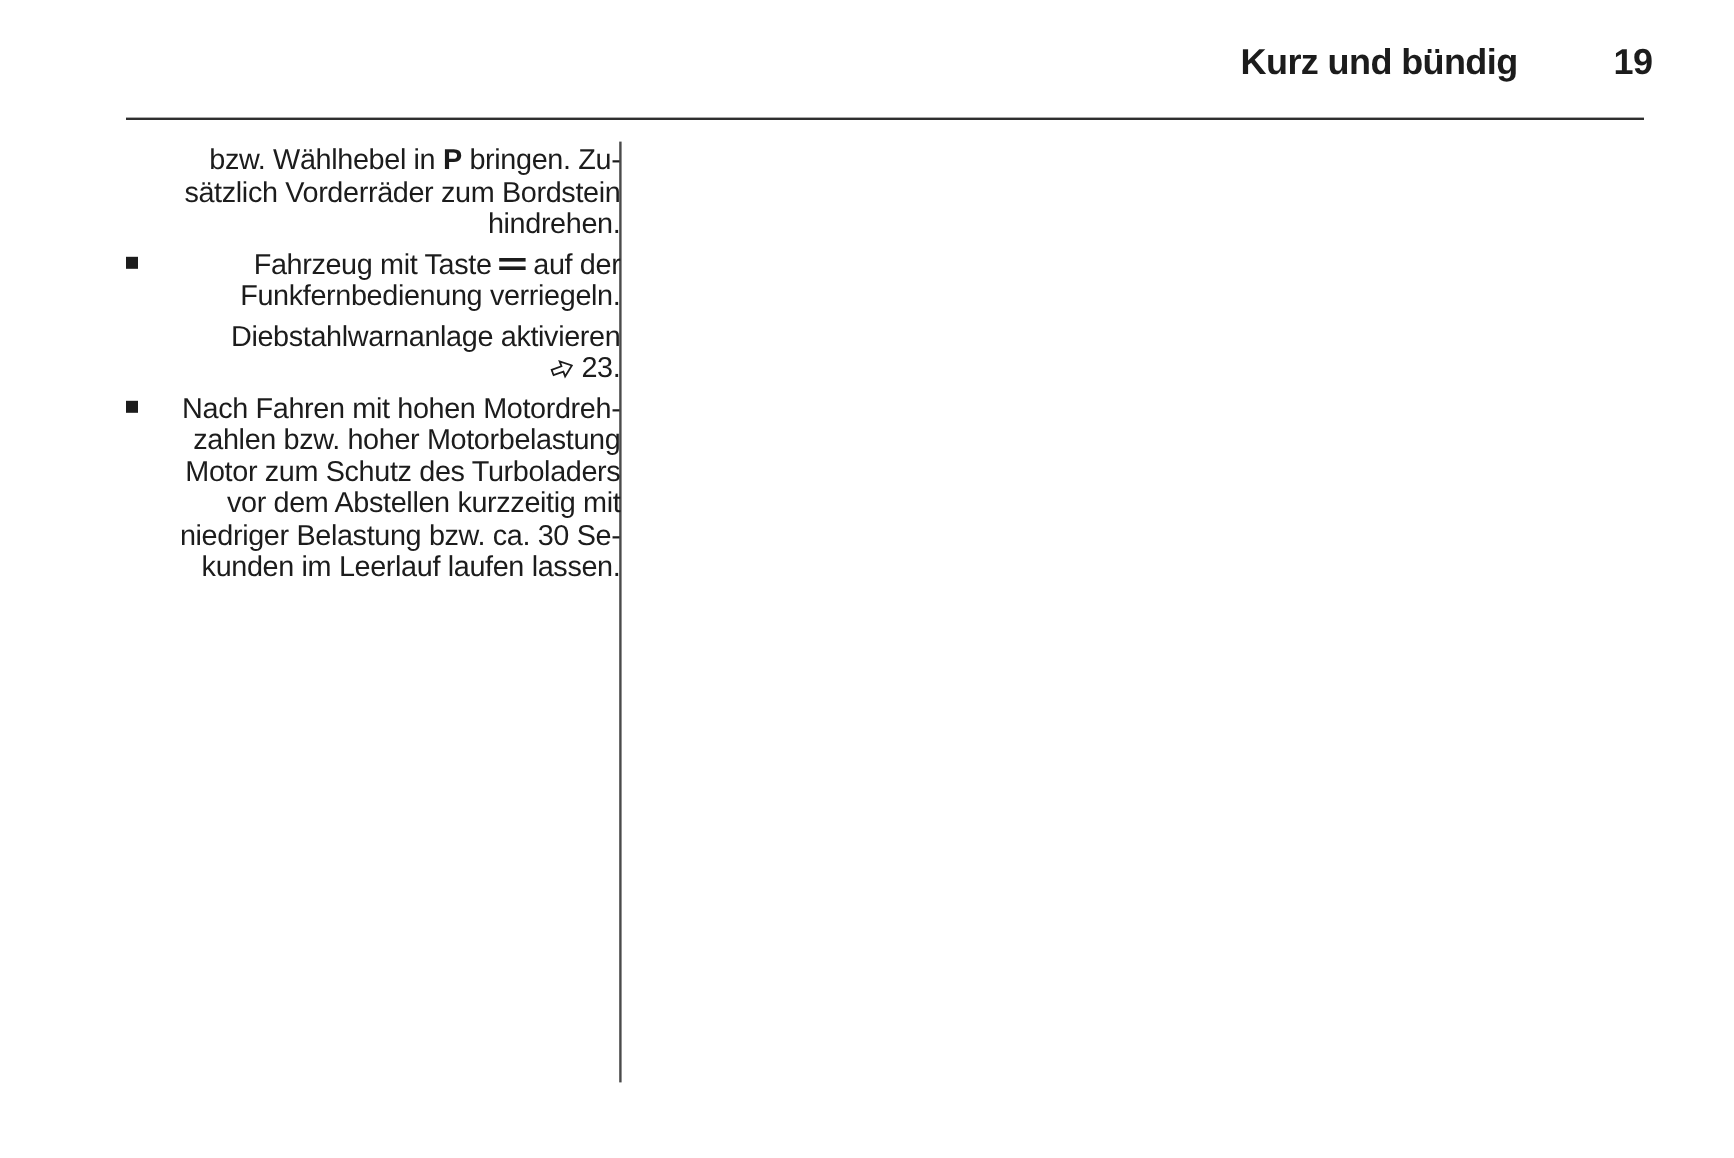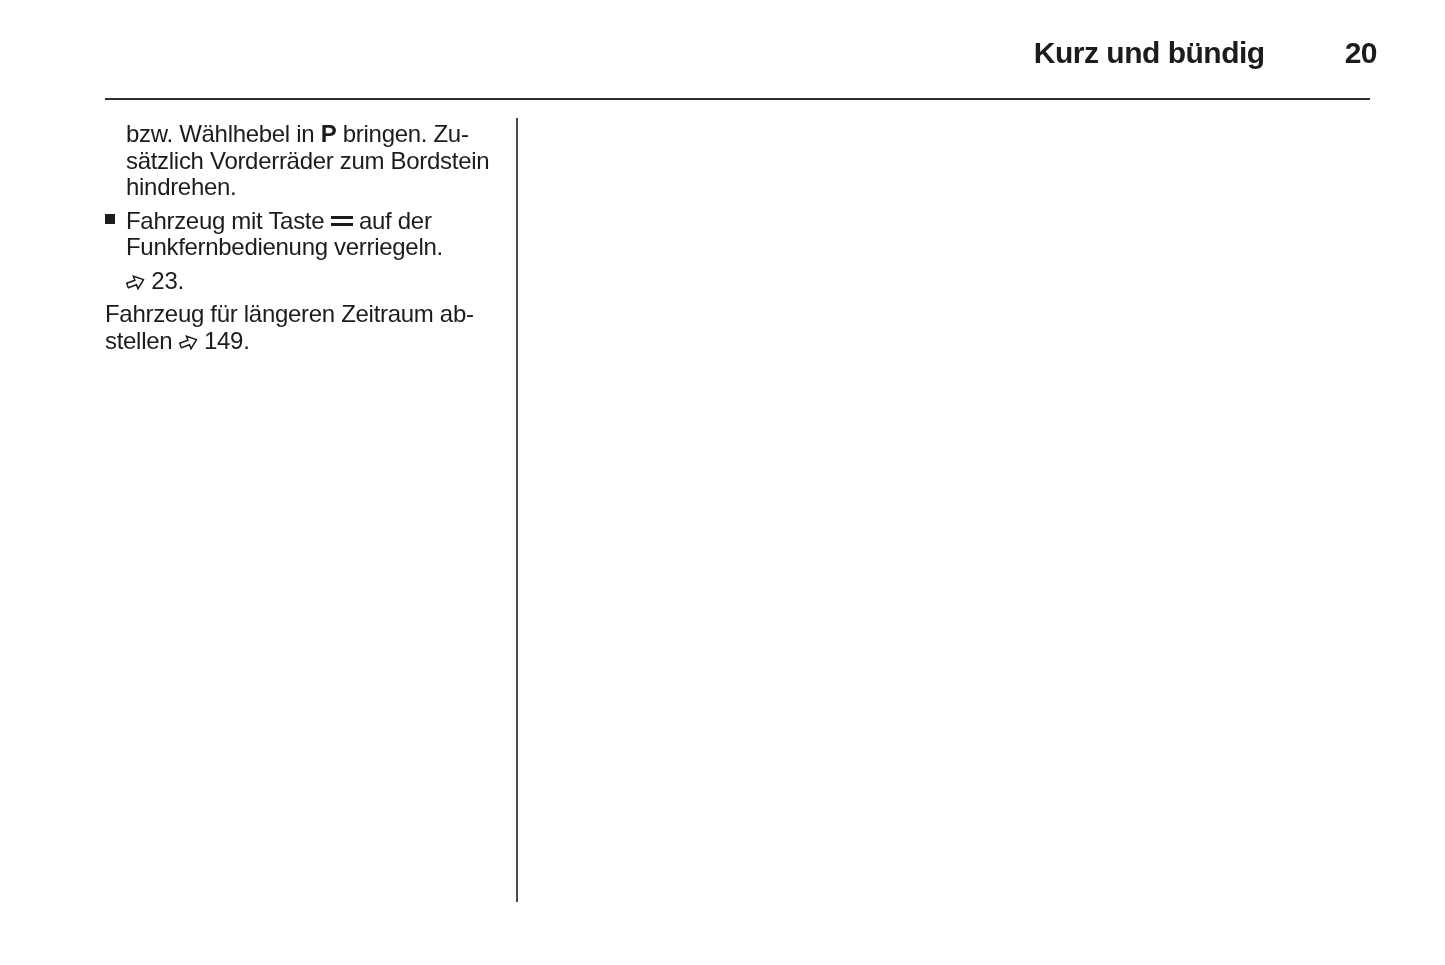--- a/index.html
+++ b/index.html
@@ -35,21 +35,21 @@
   }
 
   
   .content {
     position: absolute;
     left: 105px; top: 121px;
     width: 412px;
     font-size: 24px; line-height: 26.5px;
     letter-spacing: -0.3px;
   }
-  .para { margin: 0 0 7px 0; white-space: pre-line; }
+  .para { margin: 0 0 7px 0; white-space: pre-line; text-align: right; }
   .para.hang   { padding-left: 21px; }
   .para.bullet { padding-left: 21px; position: relative; }
   .para.plain  { padding-left: 0; }
   .bullet-sq {
     position: absolute; left: 0; top: 6px;
     width: 10px; height: 10px;
     background: #1c1c1c;
   }
   .b { font-weight: bold; }
 
@@ -74,32 +74,35 @@
     stroke: #1c1c1c;
     stroke-width: 1.6;
     stroke-linejoin: miter;
   }
 </style>
 </head>
 <body>
 
 <header class="header">
   <span>Kurz und bündig</span>
-  <span>20</span>
+  <span>19</span>
 </header>
 
 <div class="rule"></div>
 <div class="divider"></div>
 
 <main class="content">
     <div class="para hang"><span>bzw. Wählhebel in </span><span class="b">P</span><span> bringen. Zu-
 sätzlich Vorderräder zum Bordstein
 hindrehen.</span></div>
     <div class="para bullet"><span class="bullet-sq"></span><span>Fahrzeug mit Taste </span><span class="lock-icon"></span><span> auf der
 Funkfernbedienung verriegeln.</span></div>
-    <div class="para hang"><svg class="ref-arrow" viewBox="0 0 20 20">
+    <div class="para hang"><span>Diebstahlwarnanlage aktivieren
+</span><svg class="ref-arrow" viewBox="0 0 20 20">
         <path d="M1 7.5 H10.2 V3 L19 10 L10.2 17 V12.5 H1 Z"></path>
       </svg><span> 23.</span></div>
-    <div class="para plain"><span>Fahrzeug für längeren Zeitraum ab-
-stellen </span><svg class="ref-arrow" viewBox="0 0 20 20">
-        <path d="M1 7.5 H10.2 V3 L19 10 L10.2 17 V12.5 H1 Z"></path>
-      </svg><span> 149.</span></div>
+    <div class="para bullet"><span class="bullet-sq"></span><span>Nach Fahren mit hohen Motordreh-
+zahlen bzw. hoher Motorbelastung
+Motor zum Schutz des Turboladers
+vor dem Abstellen kurzzeitig mit
+niedriger Belastung bzw. ca. 30 Se-
+kunden im Leerlauf laufen lassen.</span></div>
   </main>
 
 </body></html>

